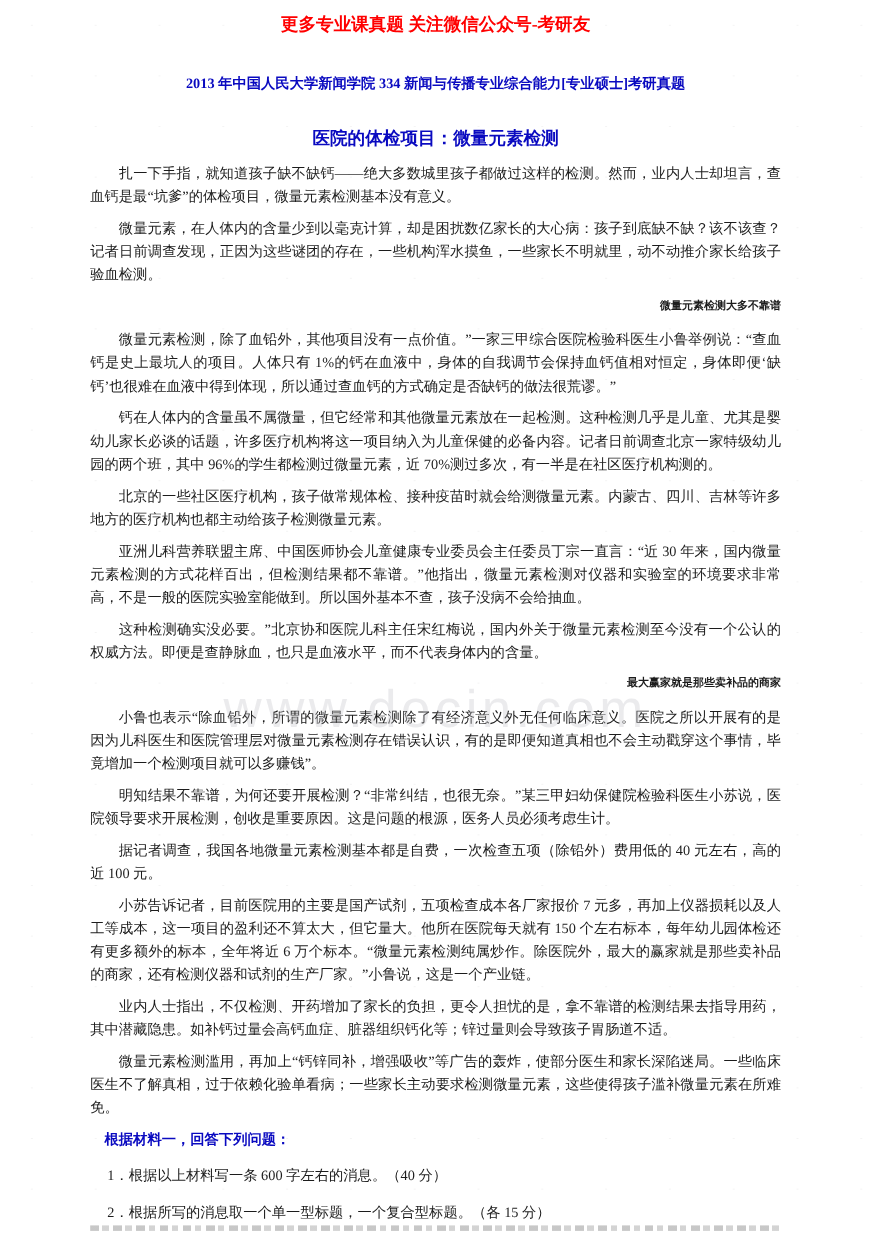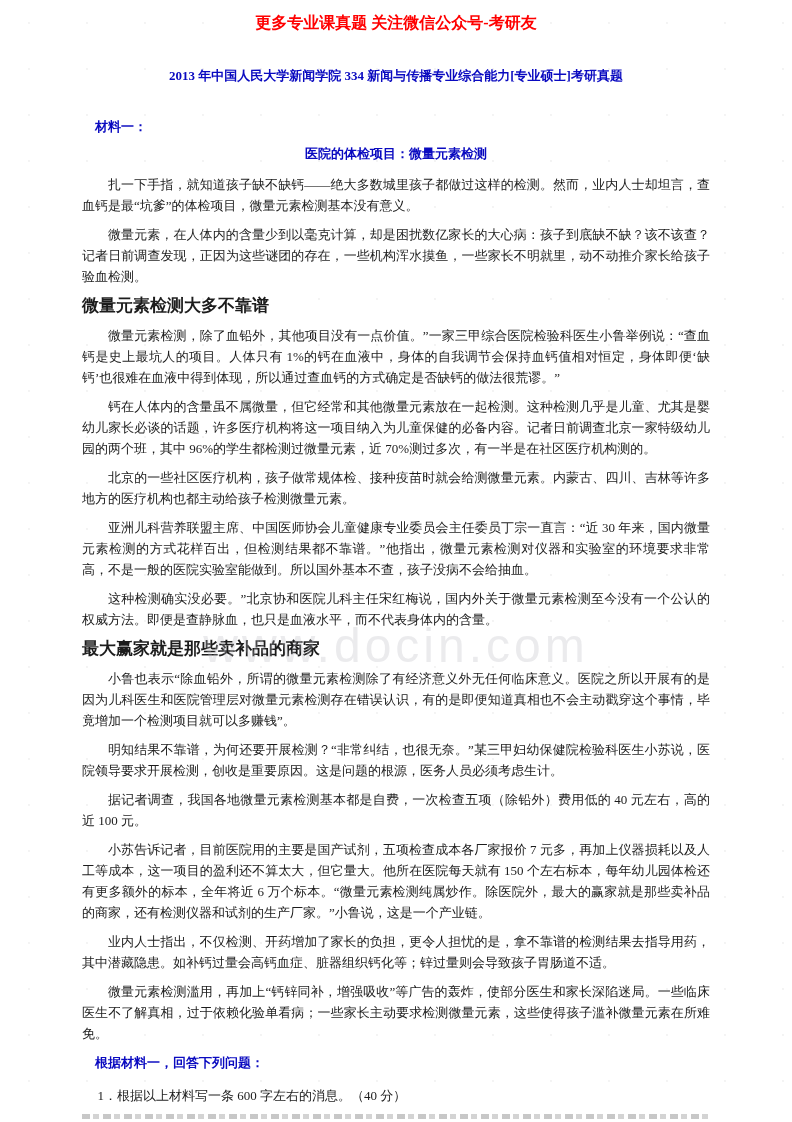--- a/index.html
+++ b/index.html
@@ -38,33 +38,33 @@
   }
   .material-label {
     color: #0a0ac0;
     font-weight: bold;
     margin: 0 0 6px 0;
     padding-left: 1em;
   }
   .headline {
     color: #0a0ac0;
     font-weight: bold;
-    font-size: 13px;
+    font-size: 16px;
     text-align: center;
     margin: 2px 0 10px 0;
   }
   .para {
     margin: 0 0 8px 0;
     text-indent: 2em;
     text-align: justify;
   }
   .subhead {
     font-weight: bold;
-    font-size: 17px;
-    text-align: left;
+    font-size: 10px;
+    text-align: right;
     margin: 4px 0 9px 0;
   }
   .q-label {
     color: #0a0ac0;
     font-weight: bold;
     margin: 4px 0 8px 0;
     padding-left: 1em;
   }
   .q-item {
     margin: 12px 0 10px 0;
@@ -108,21 +108,20 @@
 <body>
 
 <div class="page">
 
   <div class="promo">更多专业课真题 关注微信公众号-考研友</div>
 
   <h1 class="doc-title">2013 年中国人民大学新闻学院 334 新闻与传播专业综合能力[专业硕士]考研真题</h1>
 
   <div class="content">
 
-    <p class="material-label">材料一：</p>
 
     <h2 class="headline">医院的体检项目：微量元素检测</h2>
 
     <p class="para">扎一下手指，就知道孩子缺不缺钙——绝大多数城里孩子都做过这样的检测。然而，业内人士却坦言，查血钙是最“坑爹”的体检项目，微量元素检测基本没有意义。</p>
     <p class="para">微量元素，在人体内的含量少到以毫克计算，却是困扰数亿家长的大心病：孩子到底缺不缺？该不该查？记者日前调查发现，正因为这些谜团的存在，一些机构浑水摸鱼，一些家长不明就里，动不动推介家长给孩子验血检测。</p>
 
     <h3 class="subhead">微量元素检测大多不靠谱</h3>
 
     <p class="para">微量元素检测，除了血铅外，其他项目没有一点价值。”一家三甲综合医院检验科医生小鲁举例说：“查血钙是史上最坑人的项目。人体只有 1%的钙在血液中，身体的自我调节会保持血钙值相对恒定，身体即便‘缺钙’也很难在血液中得到体现，所以通过查血钙的方式确定是否缺钙的做法很荒谬。”</p>
     <p class="para">钙在人体内的含量虽不属微量，但它经常和其他微量元素放在一起检测。这种检测几乎是儿童、尤其是婴幼儿家长必谈的话题，许多医疗机构将这一项目纳入为儿童保健的必备内容。记者日前调查北京一家特级幼儿园的两个班，其中 96%的学生都检测过微量元素，近 70%测过多次，有一半是在社区医疗机构测的。</p>

